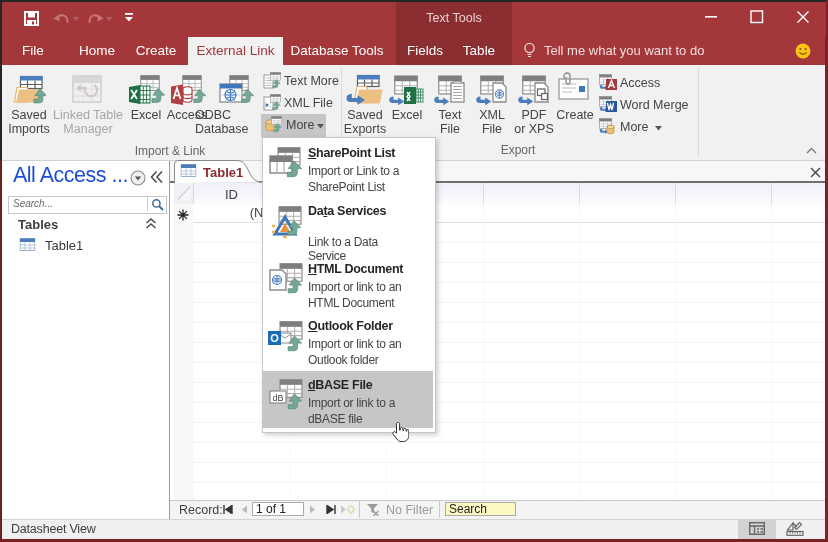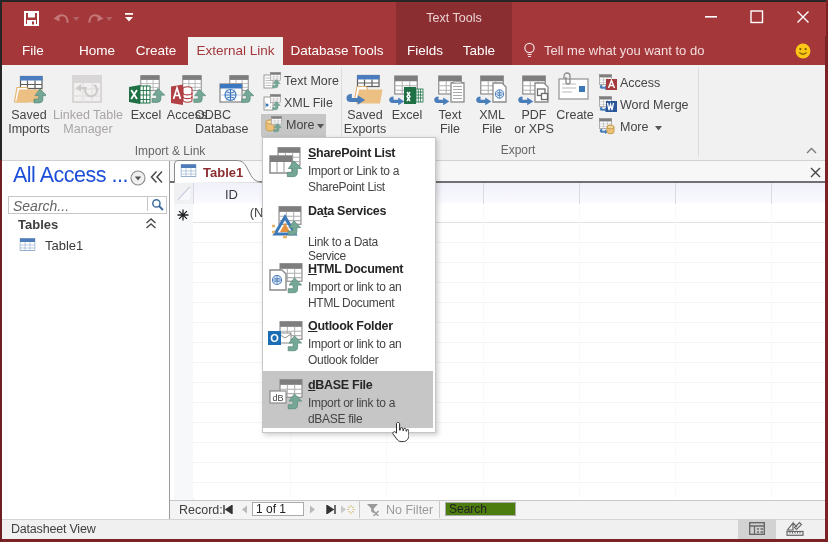--- a/index.html
+++ b/index.html
@@ -308,21 +308,21 @@
 <div class="ab" style="left:13px;top:163px;width:118px;height:29px;font-size:21.5px;color:#1d4ed8;white-space:nowrap;overflow:hidden;letter-spacing:-0.5px">All Access ...</div>
 <svg class="ab" style="left:130px;top:170px" width="16" height="16" viewBox="0 0 16 16">
   <circle cx="8" cy="8" r="7" fill="#f0f0f0" stroke="#8a8a8a" stroke-width="1.1"></circle>
   <path d="M4.8 6.5 h6.4 l-3.2 4 Z" fill="#555"></path>
 </svg>
 <svg class="ab" style="left:150px;top:170px" width="14" height="14" viewBox="0 0 14 14">
   <path d="M6.5 1.5 L1.5 7 L6.5 12.5 M12 1.5 L7 7 L12 12.5" fill="none" stroke="#4a4a4a" stroke-width="1.5"></path>
 </svg>
 
 <div class="ab" style="left:8px;top:196px;width:157px;height:16px;background:#fff;border:1px solid #c6c6c6"></div>
-<div class="ab" style="left:13px;top:198px;font-size:14px;font-style:italic;color:#666">Search...</div>
+<div class="ab" style="left:13px;top:198px;font-size:10px;font-style:italic;color:#666">Search...</div>
 <div class="ab" style="left:147px;top:197px;width:1px;height:14px;background:#c6c6c6"></div>
 <svg class="ab" style="left:151px;top:198px" width="13" height="13" viewBox="0 0 13 13">
   <circle cx="5.4" cy="5.4" r="3.6" fill="none" stroke="#3e6d9c" stroke-width="1.5"></circle>
   <path d="M8 8 L12 12" stroke="#3e6d9c" stroke-width="2"></path>
 </svg>
 
 <div class="ab" style="left:18px;top:217px;font-size:13px;font-weight:bold;color:#3f3f3f">Tables</div>
 <svg class="ab" style="left:145px;top:218px" width="12" height="12" viewBox="0 0 12 12">
   <path d="M1.5 5 L6 1 L10.5 5 M1.5 10 L6 6 L10.5 10" fill="none" stroke="#4a4a4a" stroke-width="1.4"></path>
 </svg>
@@ -452,21 +452,21 @@
     <path d="M1 0.5 L6 4.5 L1 8.5 Z" fill="#c9c9c9"></path>
     <path d="M11 0 v2 M11 7 v2 M7 4.5 h2 M13 4.5 h2 M8.3 1.7 l1.4 1.4 M12.3 5.9 l1.4 1.4 M13.7 1.7 l-1.4 1.4 M9.7 5.9 l-1.4 1.4" stroke="#d8c68a" stroke-width="1.2"></path>
   </svg>
 <div class="ab" style="left:359px;top:501px;width:1px;height:17px;background:#c8c8c8"></div>
 <svg class="ab" style="left:366px;top:503px" width="14" height="13" viewBox="0 0 14 13">
     <path d="M1 1 h11 l-4.2 4.5 v5 l-2.6 -2 v-3 Z" fill="#9a9a9a"></path>
     <path d="M7.5 8 l5 5 M12.5 8 l-5 5" stroke="#9a9a9a" stroke-width="1.4"></path>
   </svg>
 <div class="ab" style="left:386px;top:503px;font-size:12.5px;color:#9b9b9b">No Filter</div>
 <div class="ab" style="left:439px;top:501px;width:1px;height:17px;background:#c8c8c8"></div>
-<div class="ab" style="left:445px;top:502px;width:66px;height:12px;background:#4d7c0f;border:1px solid #ababab;font-size:12px;color:#222;padding-left:3px;line-height:12.5px">Search</div>
+<div class="ab" style="left:445px;top:502px;width:66px;height:12px;background:#fef9c3;border:1px solid #ababab;font-size:12px;color:#222;padding-left:3px;line-height:12.5px">Search</div>
 
 <div class="ab" style="left:2px;top:519px;width:824px;height:20px;background:#f0f0f0;border-top:1px solid #d4d4d4"></div>
 <div class="ab" style="left:11px;top:522px;font-size:12.5px;letter-spacing:-0.2px;color:#3f3f3f">Datasheet View</div>
 <div class="ab" style="left:738px;top:519px;width:38px;height:21px;background:#d2d2d2"></div>
 <svg class="ab" style="left:749px;top:522px" width="16" height="13" viewBox="0 0 16 13">
   <rect x="0.7" y="0.7" width="14.6" height="11.6" fill="none" stroke="#676767" stroke-width="1.4"></rect>
   <path d="M1 4 h14 M5.5 4 v8.5" stroke="#676767" stroke-width="1.3"></path>
   <path d="M8 7 h2 M11.5 7 h2.5 M8 10 h2 M11.5 10 h2.5" stroke="#676767" stroke-width="1.3"></path>
 </svg>
 <svg class="ab" style="left:786px;top:521px" width="18" height="15" viewBox="0 0 18 15">

